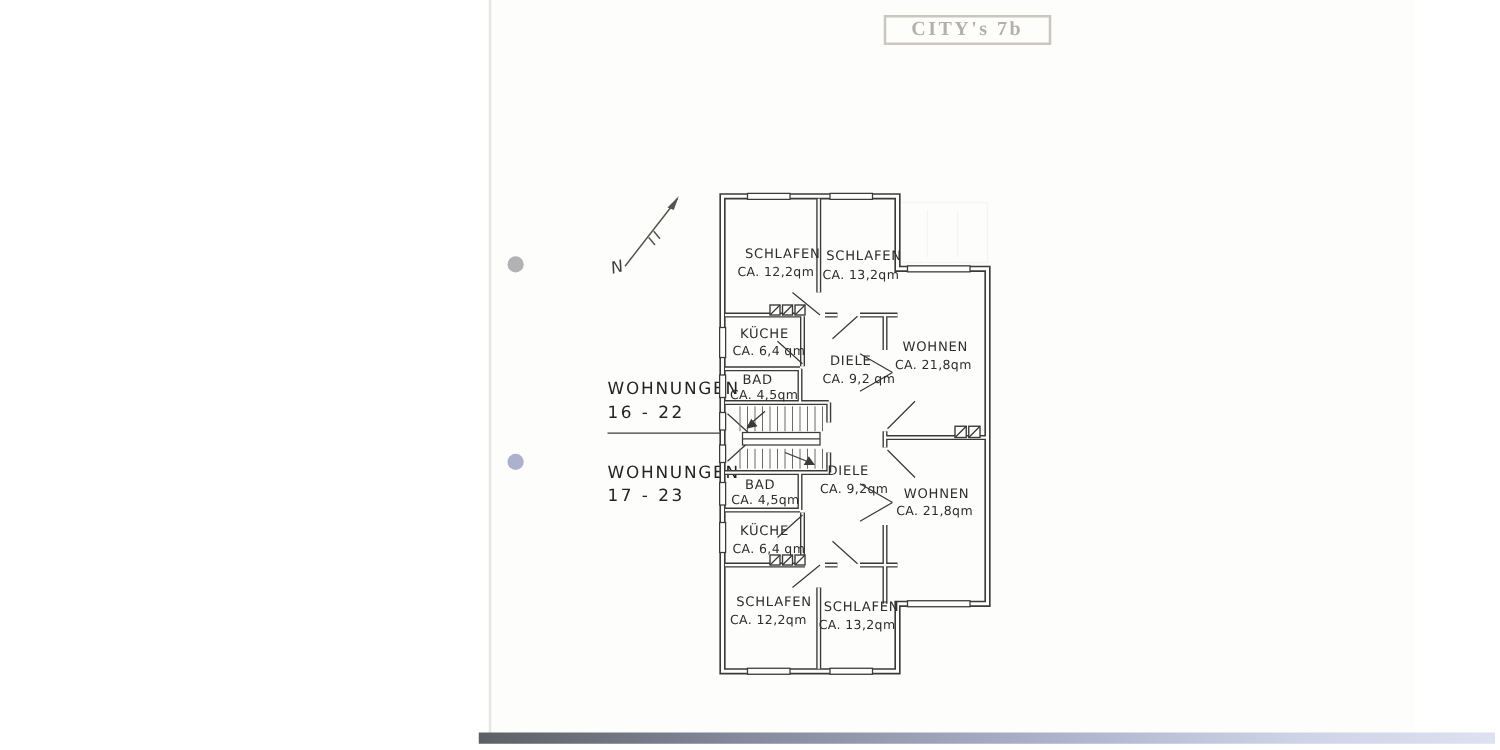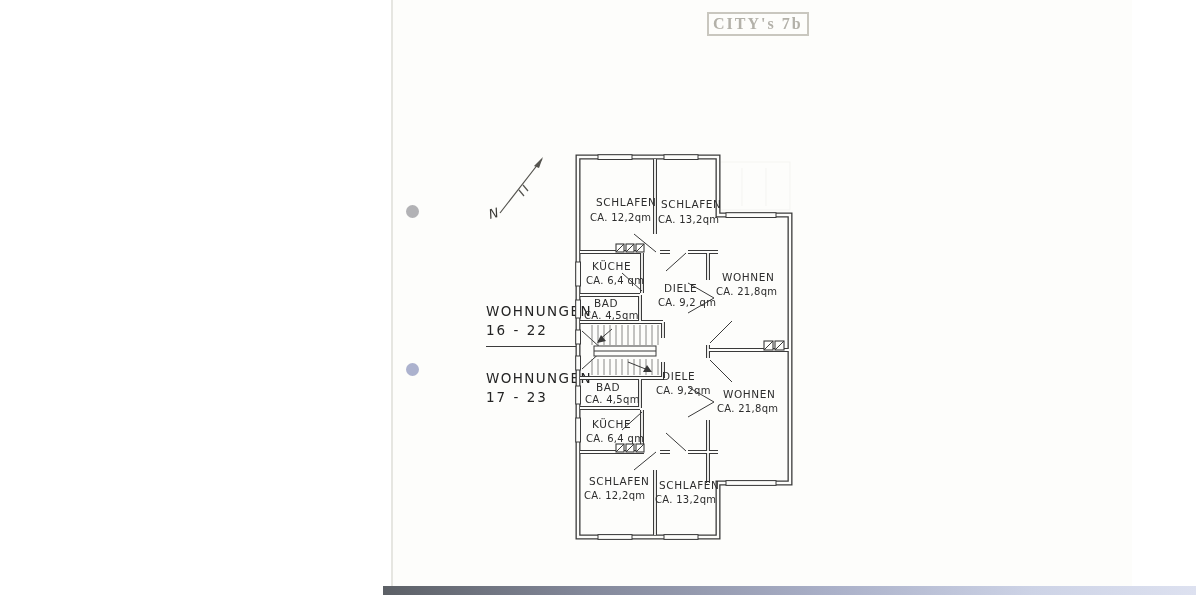--- a/index.html
+++ b/index.html
@@ -7,21 +7,21 @@
           font-family:"DejaVu Sans",sans-serif;}
   .page{position:absolute;left:392px;top:0;width:740px;height:588px;background:#fdfdfb;}
   .page-edge{position:absolute;left:391px;top:0;width:2px;height:588px;background:#e6e6e1;}
   .bottom-bar{position:absolute;left:383px;top:586px;width:813px;height:9px;
       background:linear-gradient(to right,#5c6066 0%,#83889a 25%,#aab0c8 55%,#cdd3e6 80%,#dde1f0 100%);}
   .hole{position:absolute;width:13px;height:13px;border-radius:50%;opacity:.85;}
   .hole-top{left:406px;top:205px;background:#a5a5a8;}
   .hole-bottom{left:406px;top:363px;background:#9ea4c6;}
   .stamp{position:absolute;left:707px;top:12px;border:2px solid #c9c7bf;color:#b3b1a9;
       font-family:"Liberation Serif",serif;font-weight:bold;font-size:16px;letter-spacing:2px;
-      padding:1px 4px;background:#fdfdfb;}
+      padding:1px 20px;background:#fdfdfb;}
   .title-block{position:absolute;left:712px;top:52px;font-family:"Liberation Serif",serif;
       font-size:11px;line-height:13.5px;color:#4f4c44;}
   .title-block span{display:block;}
   .wgroup{position:absolute;color:#242424;font-size:13.5px;letter-spacing:1.4px;font-weight:500;}
   .wgroup .l2{letter-spacing:2px;margin-top:3px;}
   .wg-top{left:486px;top:303px;}
   .wg-bottom{left:486px;top:370px;}
   .sep-line{position:absolute;left:486px;top:346px;width:93px;height:1px;background:#3c3c3c;}
   svg{position:absolute;left:480px;top:140px;}
   svg text{font-family:"DejaVu Sans",sans-serif;fill:#2d2d2d;letter-spacing:.6px;}

